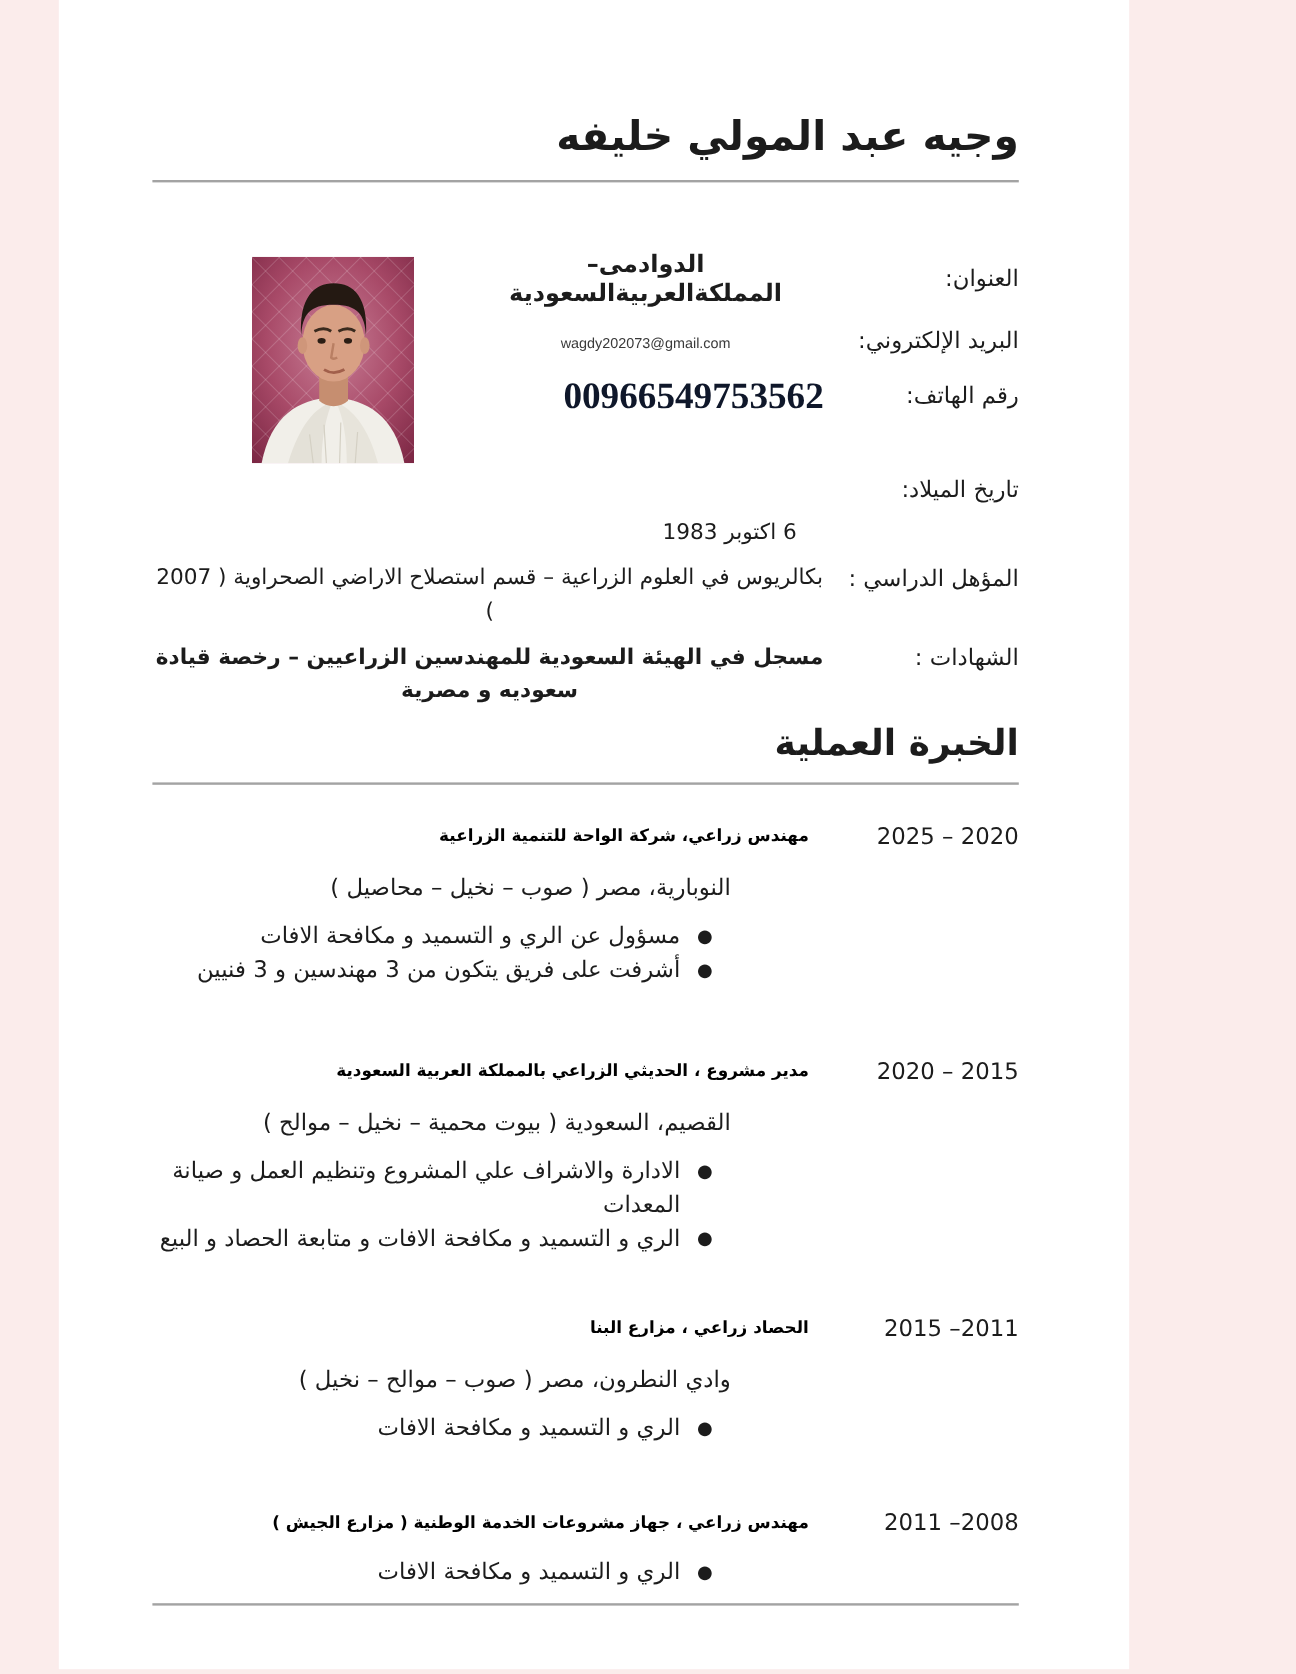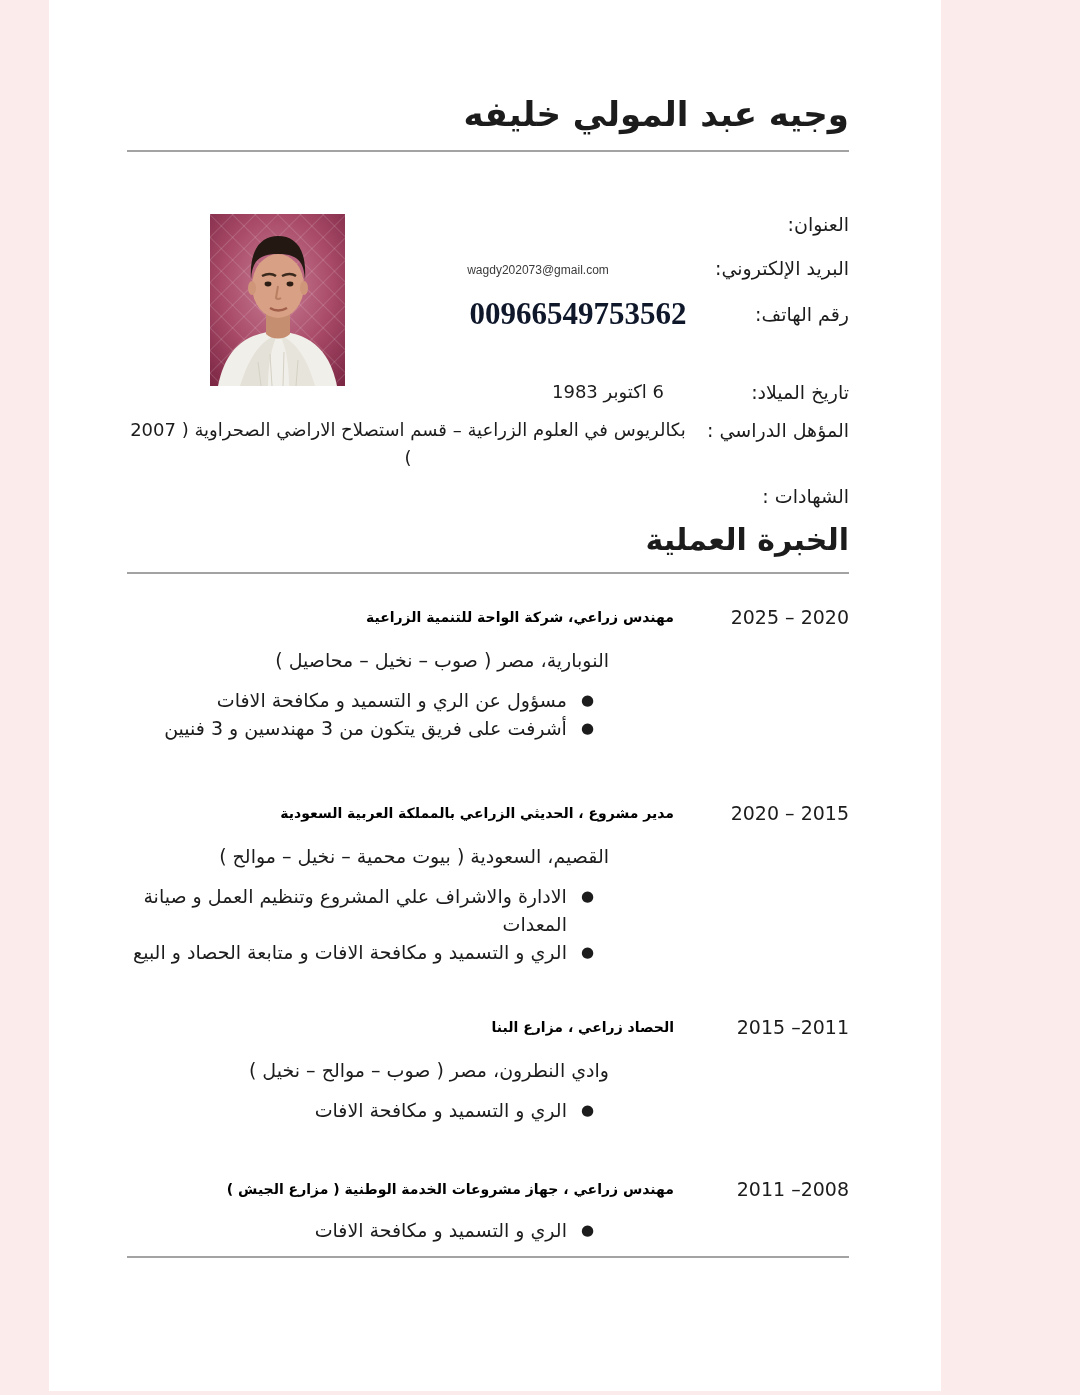--- a/index.html
+++ b/index.html
@@ -57,21 +57,21 @@
   .v-address { font-weight: 700; font-size: 20px; }
   .v-email { direction: ltr; font-family: "Liberation Sans", sans-serif; font-size: 12px; color: #3a3a3a; }
   .row-phone .cvalue { padding-left: 330px; }
   .v-phone { direction: ltr; font-family: "Liberation Serif", serif; font-size: 31px; font-weight: 700; color: #0f172a; }
 
   
   .details { margin-top: 46px; }
   .drow { display: flex; align-items: flex-start; margin-bottom: 10px; }
   .dlabel { flex: 0 0 160px; font-size: 19px; line-height: 28px; }
   .dvalue { flex: 1; text-align: center; font-size: 18px; line-height: 28px; }
-  .row-birth .dvalue { padding-left: 400px; }
+  .row-birth .dvalue { padding-left: 400px; margin-top: 36px; }
   .v-cert { font-weight: 700; }
 
   
   .xp-heading {
     margin: 10px 0 0;
     font-size: 30px;
     font-weight: 700;
     text-align: right;
     line-height: 40px;
   }
@@ -151,20 +151,21 @@
             <path d="M72,62 q8,-4 14,0" stroke="#3a2a1e" stroke-width="2.4" fill="none"></path>
             <ellipse cx="58" cy="70" rx="3.4" ry="2.4" fill="#2b1d14"></ellipse>
             <ellipse cx="80" cy="70" rx="3.4" ry="2.4" fill="#2b1d14"></ellipse>
             <path d="M68,72 l-2,12 q2,2 5,0" stroke="#b97f63" stroke-width="2" fill="none"></path>
             <path d="M60,94 q8,5 17,0" stroke="#a15f4b" stroke-width="2.4" fill="none"></path>
           </svg>
         </div>
 
         <div class="crow">
           <span class="clabel">العنوان:</span>
+          <span class="cvalue v-address">الدوادمى–المملكةالعربيةالسعودية</span>
         </div>
         <div class="crow">
           <span class="clabel">البريد الإلكتروني:</span>
           <span class="cvalue"><span class="v-email">wagdy202073@gmail.com</span></span>
         </div>
         <div class="crow row-phone">
           <span class="clabel">رقم الهاتف:</span>
           <span class="cvalue"><span class="v-phone">00966549753562</span></span>
         </div>
 
@@ -172,20 +173,21 @@
           <div class="drow row-birth">
             <span class="dlabel">تاريخ الميلاد:</span>
             <span class="dvalue">6 اكتوبر 1983</span>
           </div>
           <div class="drow">
             <span class="dlabel">المؤهل الدراسي :</span>
             <span class="dvalue">بكالريوس في العلوم الزراعية – قسم استصلاح الاراضي الصحراوية ( 2007 )</span>
           </div>
           <div class="drow">
             <span class="dlabel">الشهادات :</span>
+            <span class="dvalue v-cert">مسجل في الهيئة السعودية للمهندسين الزراعيين – رخصة قيادة سعوديه و مصرية</span>
           </div>
         </div>
       </section>
 
       <h2 class="xp-heading">الخبرة العملية</h2>
       <hr class="rule xp-rule">
 
       <section>
 
         <div class="entry e1">

